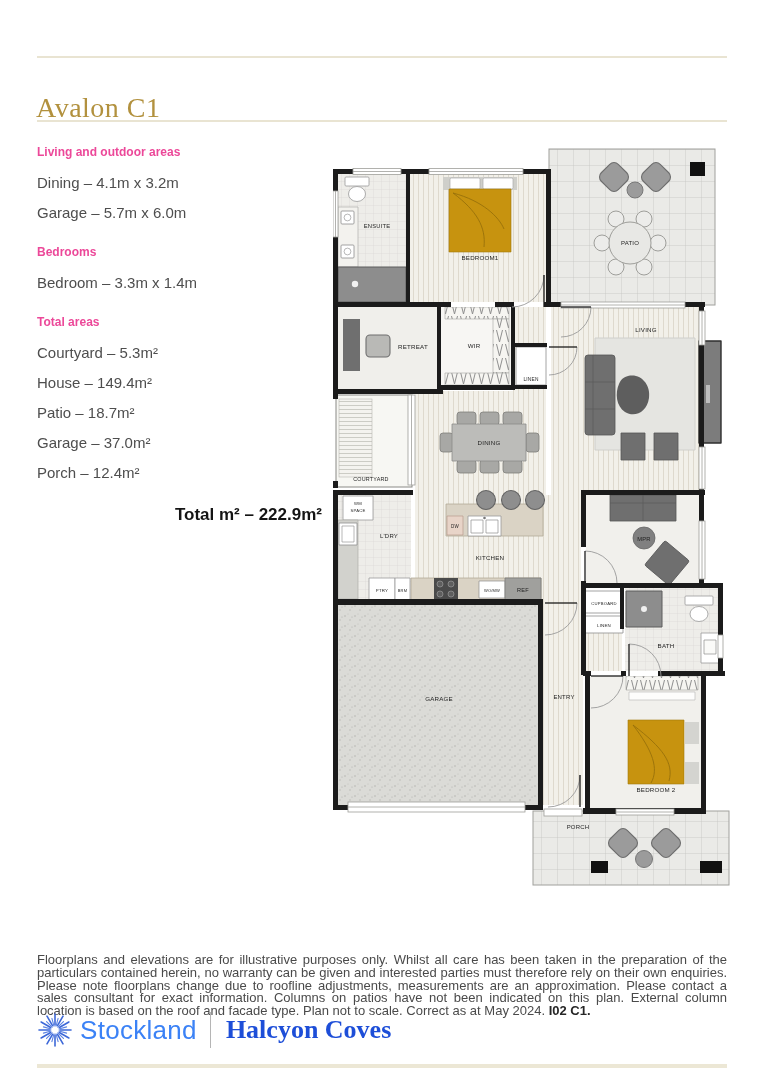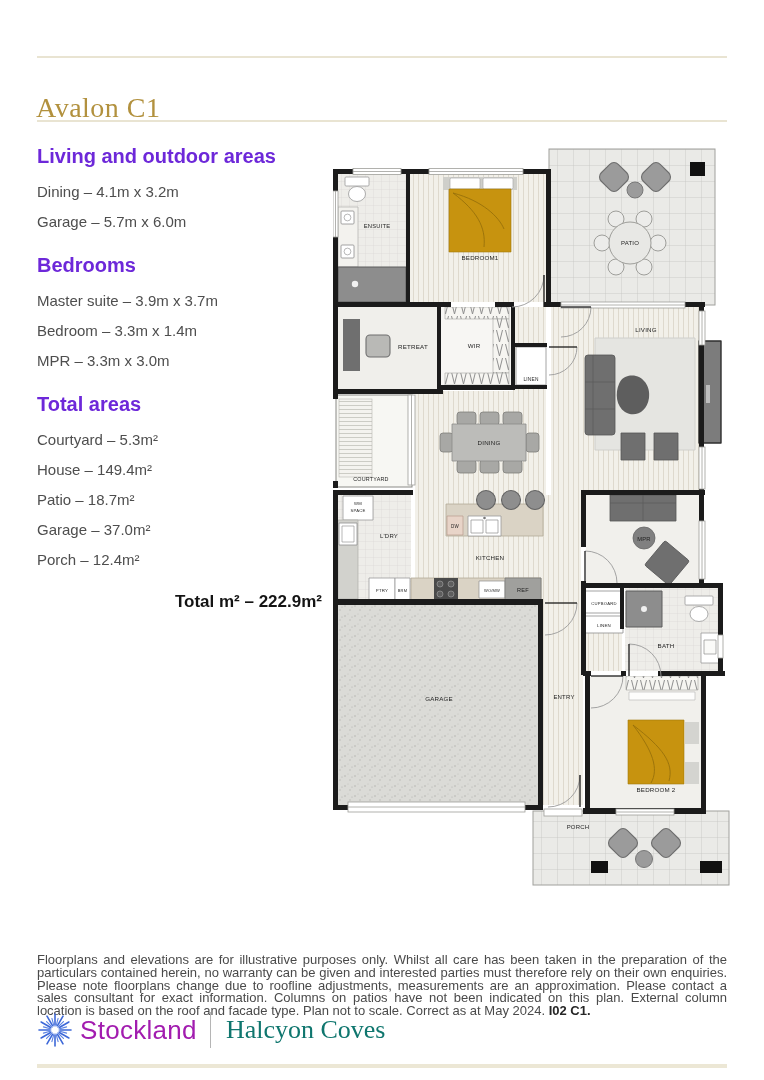--- a/index.html
+++ b/index.html
@@ -4,55 +4,53 @@
 <style>
   html,body{margin:0;padding:0;background:#fff;}
   .page{position:relative;width:764px;height:1080px;background:#fff;overflow:hidden;
         font-family:"Liberation Sans",sans-serif;margin-top:23px;}
   .rule{position:absolute;left:37px;width:690px;height:2px;background:#e9e4d2;}
   .rule.r-top{top:33px;}
   .rule.r-title{top:97px;}
   .page-title{position:absolute;left:36px;top:50px;font-family:"Liberation Serif",serif;
         font-size:28px;color:#b2913e;letter-spacing:.5px;font-weight:400;}
   .specs{position:absolute;left:37px;top:122px;width:285px;}
-  .spec-heading{font-size:20px;font-weight:bold;color:#6d28d9;margin:24px 0 15px;}
+  .spec-heading{font-size:12px;font-weight:bold;color:#ec4899;margin:24px 0 15px;}
   .spec-section:first-child .spec-heading{margin-top:0;}
   .spec-item{font-size:15px;color:#4e4e4e;margin:0 0 13px;}
   .spec-total{font-size:17px;font-weight:bold;color:#141414;margin:24px 0 0;text-align:right;}
   .plan{position:absolute;left:333px;top:110px;}
   .plan text{font-family:"Liberation Sans",sans-serif;fill:#1f1f1f;letter-spacing:.2px;}
   .disclaimer{position:absolute;left:37px;top:918px;width:690px;font-size:13px;
         line-height:12.8px;color:#4a4a4a;text-align:justify;}
   .disclaimer b{color:#262626;}
   .brand{position:absolute;left:35px;top:984px;height:46px;display:flex;align-items:center;}
   .brand-mark{width:40px;height:44px;}
-  .brand-name{font-size:26px;font-weight:500;color:#a21caf;letter-spacing:.3px;margin-left:5px;}
+  .brand-name{font-size:26px;font-weight:500;color:#3b82f6;letter-spacing:.3px;margin-left:5px;}
   .brand-divider{width:1px;height:36px;background:#b5b5b5;margin:0 15px 0 13px;}
-  .brand-community{font-family:"Liberation Serif",serif;font-size:26px;color:#0f766e;}
+  .brand-community{font-family:"Liberation Serif",serif;font-size:26px;color:#1d4ed8;font-weight:bold;}
   .bottom-rule{position:absolute;left:37px;width:690px;top:1041px;height:4px;background:#ece7d5;}
 </style>
 </head>
 <body>
 
 <div class="page">
   <div class="rule r-top"></div>
   <h1 class="page-title">Avalon C1</h1>
   <div class="rule r-title"></div>
 
   <div class="specs">
     <div class="spec-section">
       <h3 class="spec-heading">Living and outdoor areas</h3>
       <p class="spec-item">Dining – 4.1m x 3.2m</p>
       <p class="spec-item">Garage – 5.7m x 6.0m</p>
     </div>
     <div class="spec-section">
       <h3 class="spec-heading">Bedrooms</h3>
-      <p class="spec-item">Master suite – 3.9m x 3.7m</p>
       <p class="spec-item">Bedroom – 3.3m x 1.4m</p>
-      <p class="spec-item">MPR – 3.3m x 3.0m</p>
     </div>
     <div class="spec-section">
       <h3 class="spec-heading">Total areas</h3>
       <p class="spec-item">Courtyard – 5.3m²</p>
       <p class="spec-item">House – 149.4m²</p>
       <p class="spec-item">Patio – 18.7m²</p>
       <p class="spec-item">Garage – 37.0m²</p>
       <p class="spec-item">Porch – 12.4m²</p>
     </div>
     <p class="spec-total">Total m² – 222.9m²</p>

